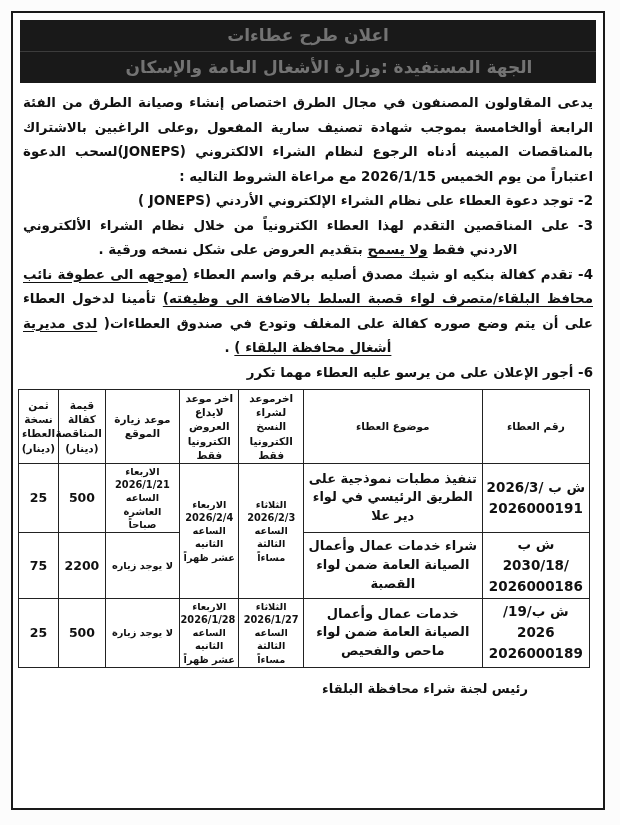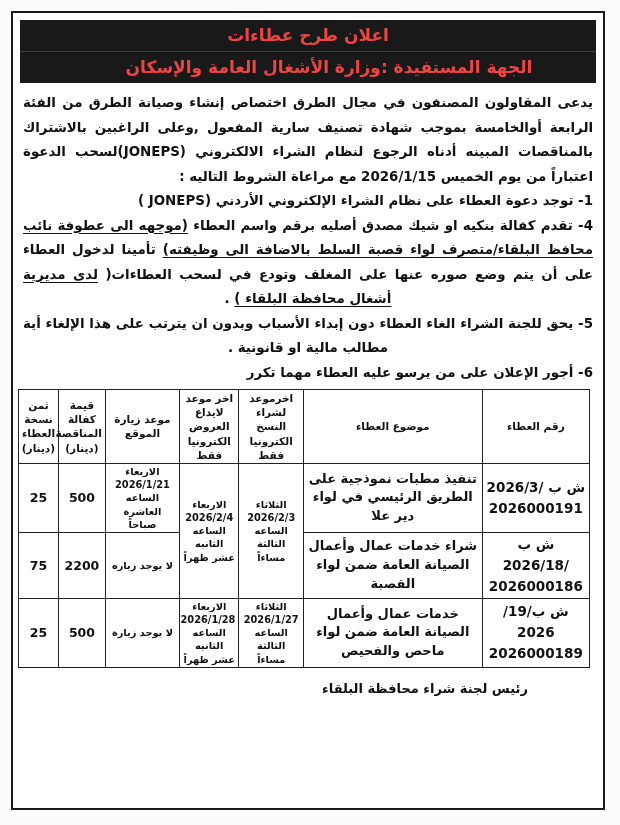--- a/index.html
+++ b/index.html
@@ -5,21 +5,21 @@
   html,body{margin:0;padding:0;}
   body{
     width:620px;height:825px;position:relative;
     background:#fcfcfc;color:#111;
     font-family:"DejaVu Sans",sans-serif;font-weight:bold;
   }
   .frame{
     position:absolute;left:11px;top:11px;width:594px;height:799px;
     border:2px solid #1a1a1a;background:#fff;box-sizing:border-box;overflow:hidden;
   }
-  .titlebox{margin:7px 7px 4px;background:#191919;color:#ef4444;text-align:center;}
+  .titlebox{margin:7px 7px 4px;background:#191919;color:#737373;text-align:center;}
   .titlebox .trow{font-size:17px;line-height:29px;padding:1px 0;border-bottom:1px solid #3c3c3c;}
   .titlebox .trow:last-child{border-bottom:none;padding-left:42px;}
   .content{padding:4px 10px 0;font-size:13.4px;}
   .intro{text-align:justify;text-align-last:right;line-height:24.5px;}
   .cond{text-align:justify;line-height:24.5px;}
   .cond.last-center{text-align-last:center;}
   .cond.last-right{text-align-last:right;}
   span.u{text-decoration:underline;text-underline-offset:3px;}
   table{
     width:572px;margin:4px 3px 0;border-collapse:collapse;table-layout:fixed;
@@ -45,23 +45,23 @@
 <div class="frame">
 
   <div class="titlebox">
     <div class="trow">اعلان  طرح عطاءات</div>
     <div class="trow">الجهة المستفيدة :وزارة الأشغال العامة والإسكان</div>
   </div>
 
   <div class="content">
     <div class="intro">يدعى المقاولون المصنفون في مجال الطرق اختصاص إنشاء وصيانة الطرق من الفئة الرابعة أوالخامسة بموجب شهادة تصنيف سارية المفعول ,وعلى الراغبين بالاشتراك بالمناقصات المبينه أدناه الرجوع لنظام الشراء الالكتروني (JONEPS)لسحب الدعوة اعتباراً من يوم الخميس 2026/1/15 مع مراعاة الشروط التاليه :</div>
     <div>
-        <div class="cond last-right"><span>1- توجد دعوة العطاء على نظام الشراء الإلكتروني الأردني (JONEPS )</span></div>
-        <div class="cond last-center"><span>4- تقدم كفالة بنكيه او شيك مصدق أصليه برقم واسم العطاء </span><span class="u">(موجهه الى عطوفة نائب محافظ البلقاء/متصرف لواء قصبة السلط بالاضافة الى وظيفته)</span><span> تأمينا لدخول العطاء على أن يتم وضع صوره عنها على المغلف وتودع في لسحب العطاءات( </span><span class="u">لدى مديرية أشغال محافظة البلقاء )</span><span> .</span></div>
-        <div class="cond last-center"><span>5- يحق للجنة الشراء الغاء العطاء دون إبداء الأسباب وبدون ان يترتب على هذا الإلغاء أية مطالب مالية او قانونية .</span></div>
+        <div class="cond last-right"><span>2- توجد دعوة العطاء على نظام الشراء الإلكتروني الأردني (JONEPS )</span></div>
+        <div class="cond last-center"><span>3- على المناقصين التقدم لهذا العطاء الكترونياً من خلال نظام الشراء الألكتروني الاردني فقط </span><span class="u">ولا يسمح</span><span> بتقديم العروض على شكل نسخه ورقية .</span></div>
+        <div class="cond last-center"><span>4- تقدم كفالة بنكيه او شيك مصدق أصليه برقم واسم العطاء </span><span class="u">(موجهه الى عطوفة نائب محافظ البلقاء/متصرف لواء قصبة السلط بالاضافة الى وظيفته)</span><span> تأمينا لدخول العطاء على أن يتم وضع صوره كفالة على المغلف وتودع في صندوق العطاءات( </span><span class="u">لدى مديرية أشغال محافظة البلقاء )</span><span> .</span></div>
         <div class="cond last-right"><span>6- أجور الإعلان على من يرسو عليه العطاء مهما تكرر</span></div>
       </div>
 
     <table>
       <colgroup>
         <col style="width:18.8%">
           <col style="width:31.3%">
           <col style="width:11.3%">
         <col style="width:10.4%">
           <col style="width:13.0%">
@@ -102,21 +102,21 @@
 2026/2/4
 الساعه الثانيه
 عشر ظهراً</td>
             <td class="site_visit">الاربعاء
 2026/1/21
 الساعه العاشرة صباحاً</td>
             <td class="bond">500</td>
             <td class="copy_price">25</td>
           </tr>
           <tr>
-            <td class="tender_number">ش ب /2026/18
+            <td class="tender_number">ش ب /2030/18
 2026000186</td>
             <td class="subject">شراء خدمات عمال وأعمال الصيانة العامة ضمن لواء القصبة</td>
             <td class="site_visit">لا يوجد زياره</td>
             <td class="bond">2200</td>
             <td class="copy_price">75</td>
           </tr>
           <tr>
             <td class="tender_number">ش ب/19/ 2026
 2026000189</td>
             <td class="subject">خدمات عمال وأعمال الصيانة العامة ضمن لواء ماحص والفحيص</td>

